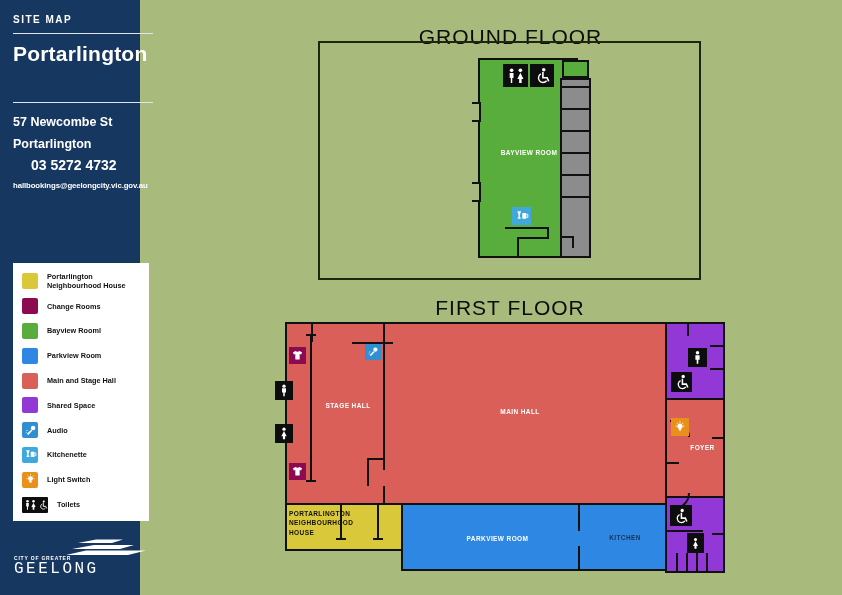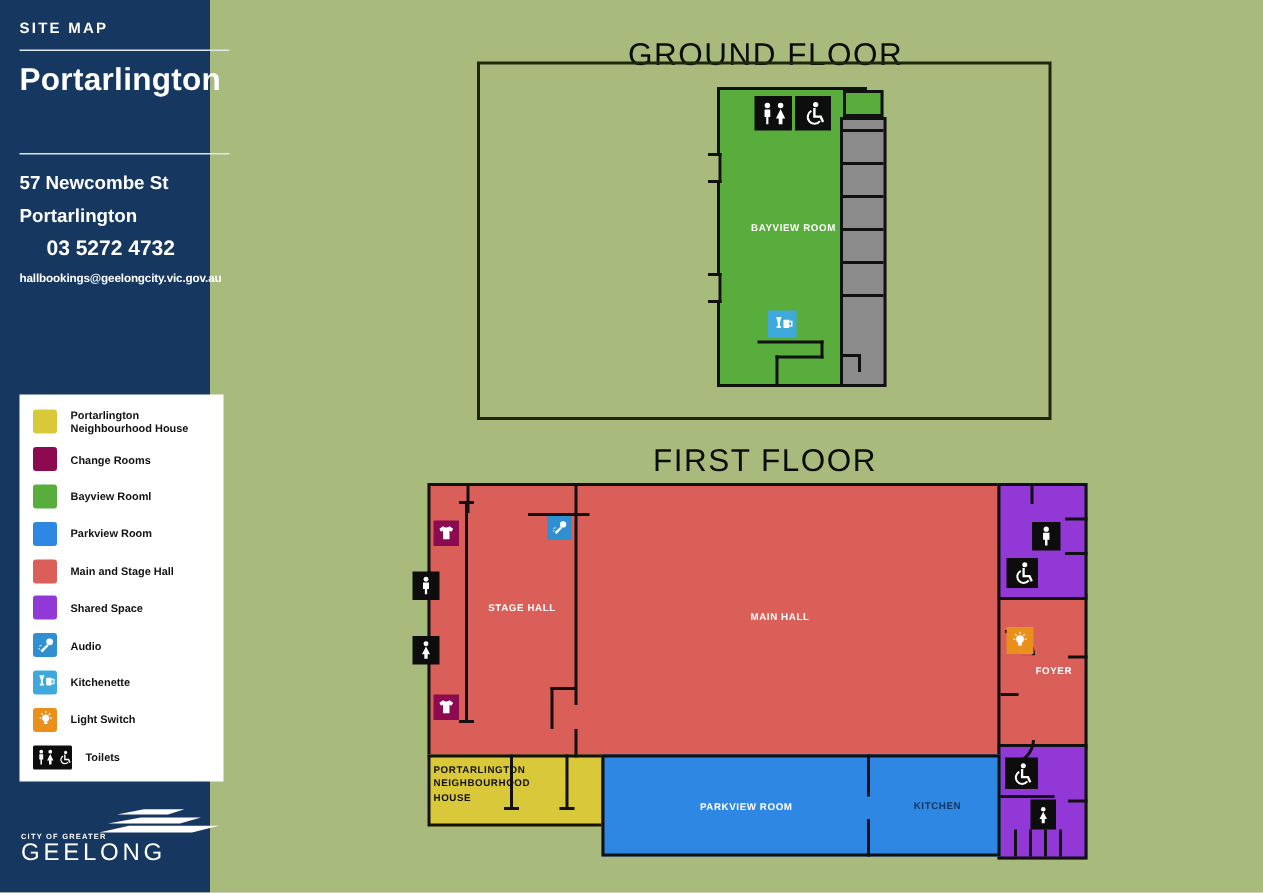--- a/index.html
+++ b/index.html
@@ -16,21 +16,21 @@
   
   .legend{position:absolute;left:13px;top:263px;width:136px;height:258px;background:#fff;padding:6px 0 0 9px;box-sizing:border-box;}
   .lg-row{display:flex;align-items:center;height:24.8px;}
   .lg-sw{width:16px;height:16px;border-radius:2px;flex:0 0 auto;display:flex;align-items:center;justify-content:center;}
   .lg-sw.wide{width:26px;height:16px;border-radius:1px;}
   .lg-label{margin-left:9px;font-size:7.3px;font-weight:bold;color:#111;line-height:1.25;width:96px;}
   
   .logo{position:absolute;left:12px;top:538px;width:140px;height:42px;}
   .logo-waves{position:absolute;left:38px;top:0;}
   .logo-small{position:absolute;left:42px;top:17px;font-size:5px;letter-spacing:.8px;color:#fff;font-weight:bold;}
-  .logo-big{position:absolute;left:42px;top:22px;font-family:Liberation Sans, sans-serif;font-size:16px;letter-spacing:2.5px;color:#fff;}
+  .logo-big{position:absolute;left:42px;top:22px;font-family:Liberation Mono, monospace;font-size:16px;letter-spacing:2.5px;color:#fff;}
   
   .floor-title{position:absolute;text-align:center;font-size:21px;letter-spacing:1px;color:#0c0c0c;}
   .gf-box{position:absolute;left:318px;top:41px;width:383px;height:239px;border:2px solid #1d270d;box-sizing:border-box;}
   .region{position:absolute;border:2px solid #111;box-sizing:border-box;}
   .room-label{position:absolute;color:#fff;font-size:6.5px;font-weight:bold;letter-spacing:.4px;text-align:center;}
   .w{position:absolute;background:#111;}
   .icon-sq{position:absolute;display:flex;align-items:center;justify-content:center;}
   .arc{position:absolute;box-sizing:border-box;}
   svg{display:block;}
 </style>

